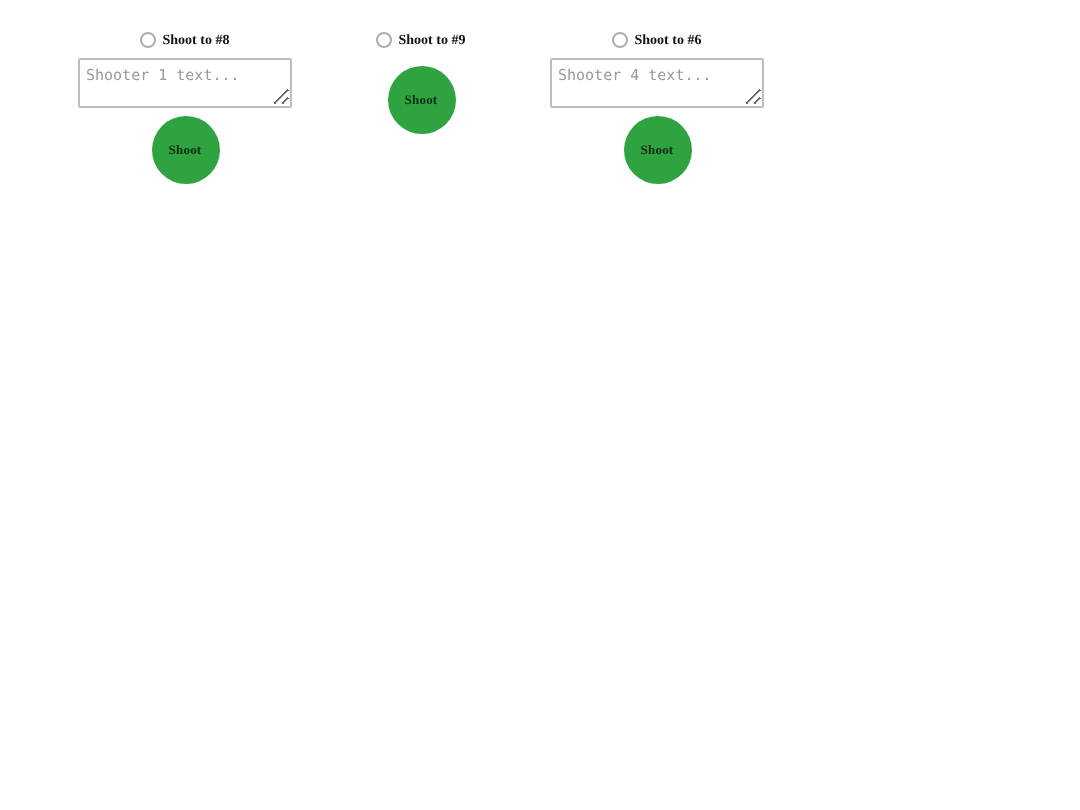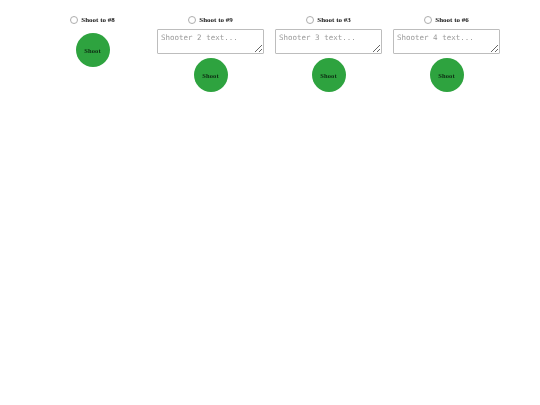--- a/index.html
+++ b/index.html
@@ -103,40 +103,32 @@
 </head>
 <body>
 
 <div class="shooter-grid">
 
   <div class="shooter-column">
     <div class="radio-row">
       <span class="radio-dot"></span>
       <span class="radio-label">Shoot to #8</span>
     </div>
+    <textarea class="shooter-textarea" placeholder="Shooter 1 text..." style=""></textarea>
     <button class="shoot-button">Shoot</button>
   </div>
 
   <div class="shooter-column">
     <div class="radio-row">
       <span class="radio-dot"></span>
       <span class="radio-label">Shoot to #9</span>
     </div>
-    <textarea class="shooter-textarea" placeholder="Shooter 2 text..." style=""></textarea>
     <button class="shoot-button">Shoot</button>
   </div>
 
-  <div class="shooter-column">
-    <div class="radio-row">
-      <span class="radio-dot"></span>
-      <span class="radio-label">Shoot to #3</span>
-    </div>
-    <textarea class="shooter-textarea" placeholder="Shooter 3 text..." style=""></textarea>
-    <button class="shoot-button">Shoot</button>
-  </div>
 
   <div class="shooter-column">
     <div class="radio-row">
       <span class="radio-dot"></span>
       <span class="radio-label">Shoot to #6</span>
     </div>
     <textarea class="shooter-textarea" placeholder="Shooter 4 text..." style=""></textarea>
     <button class="shoot-button">Shoot</button>
   </div>
 

